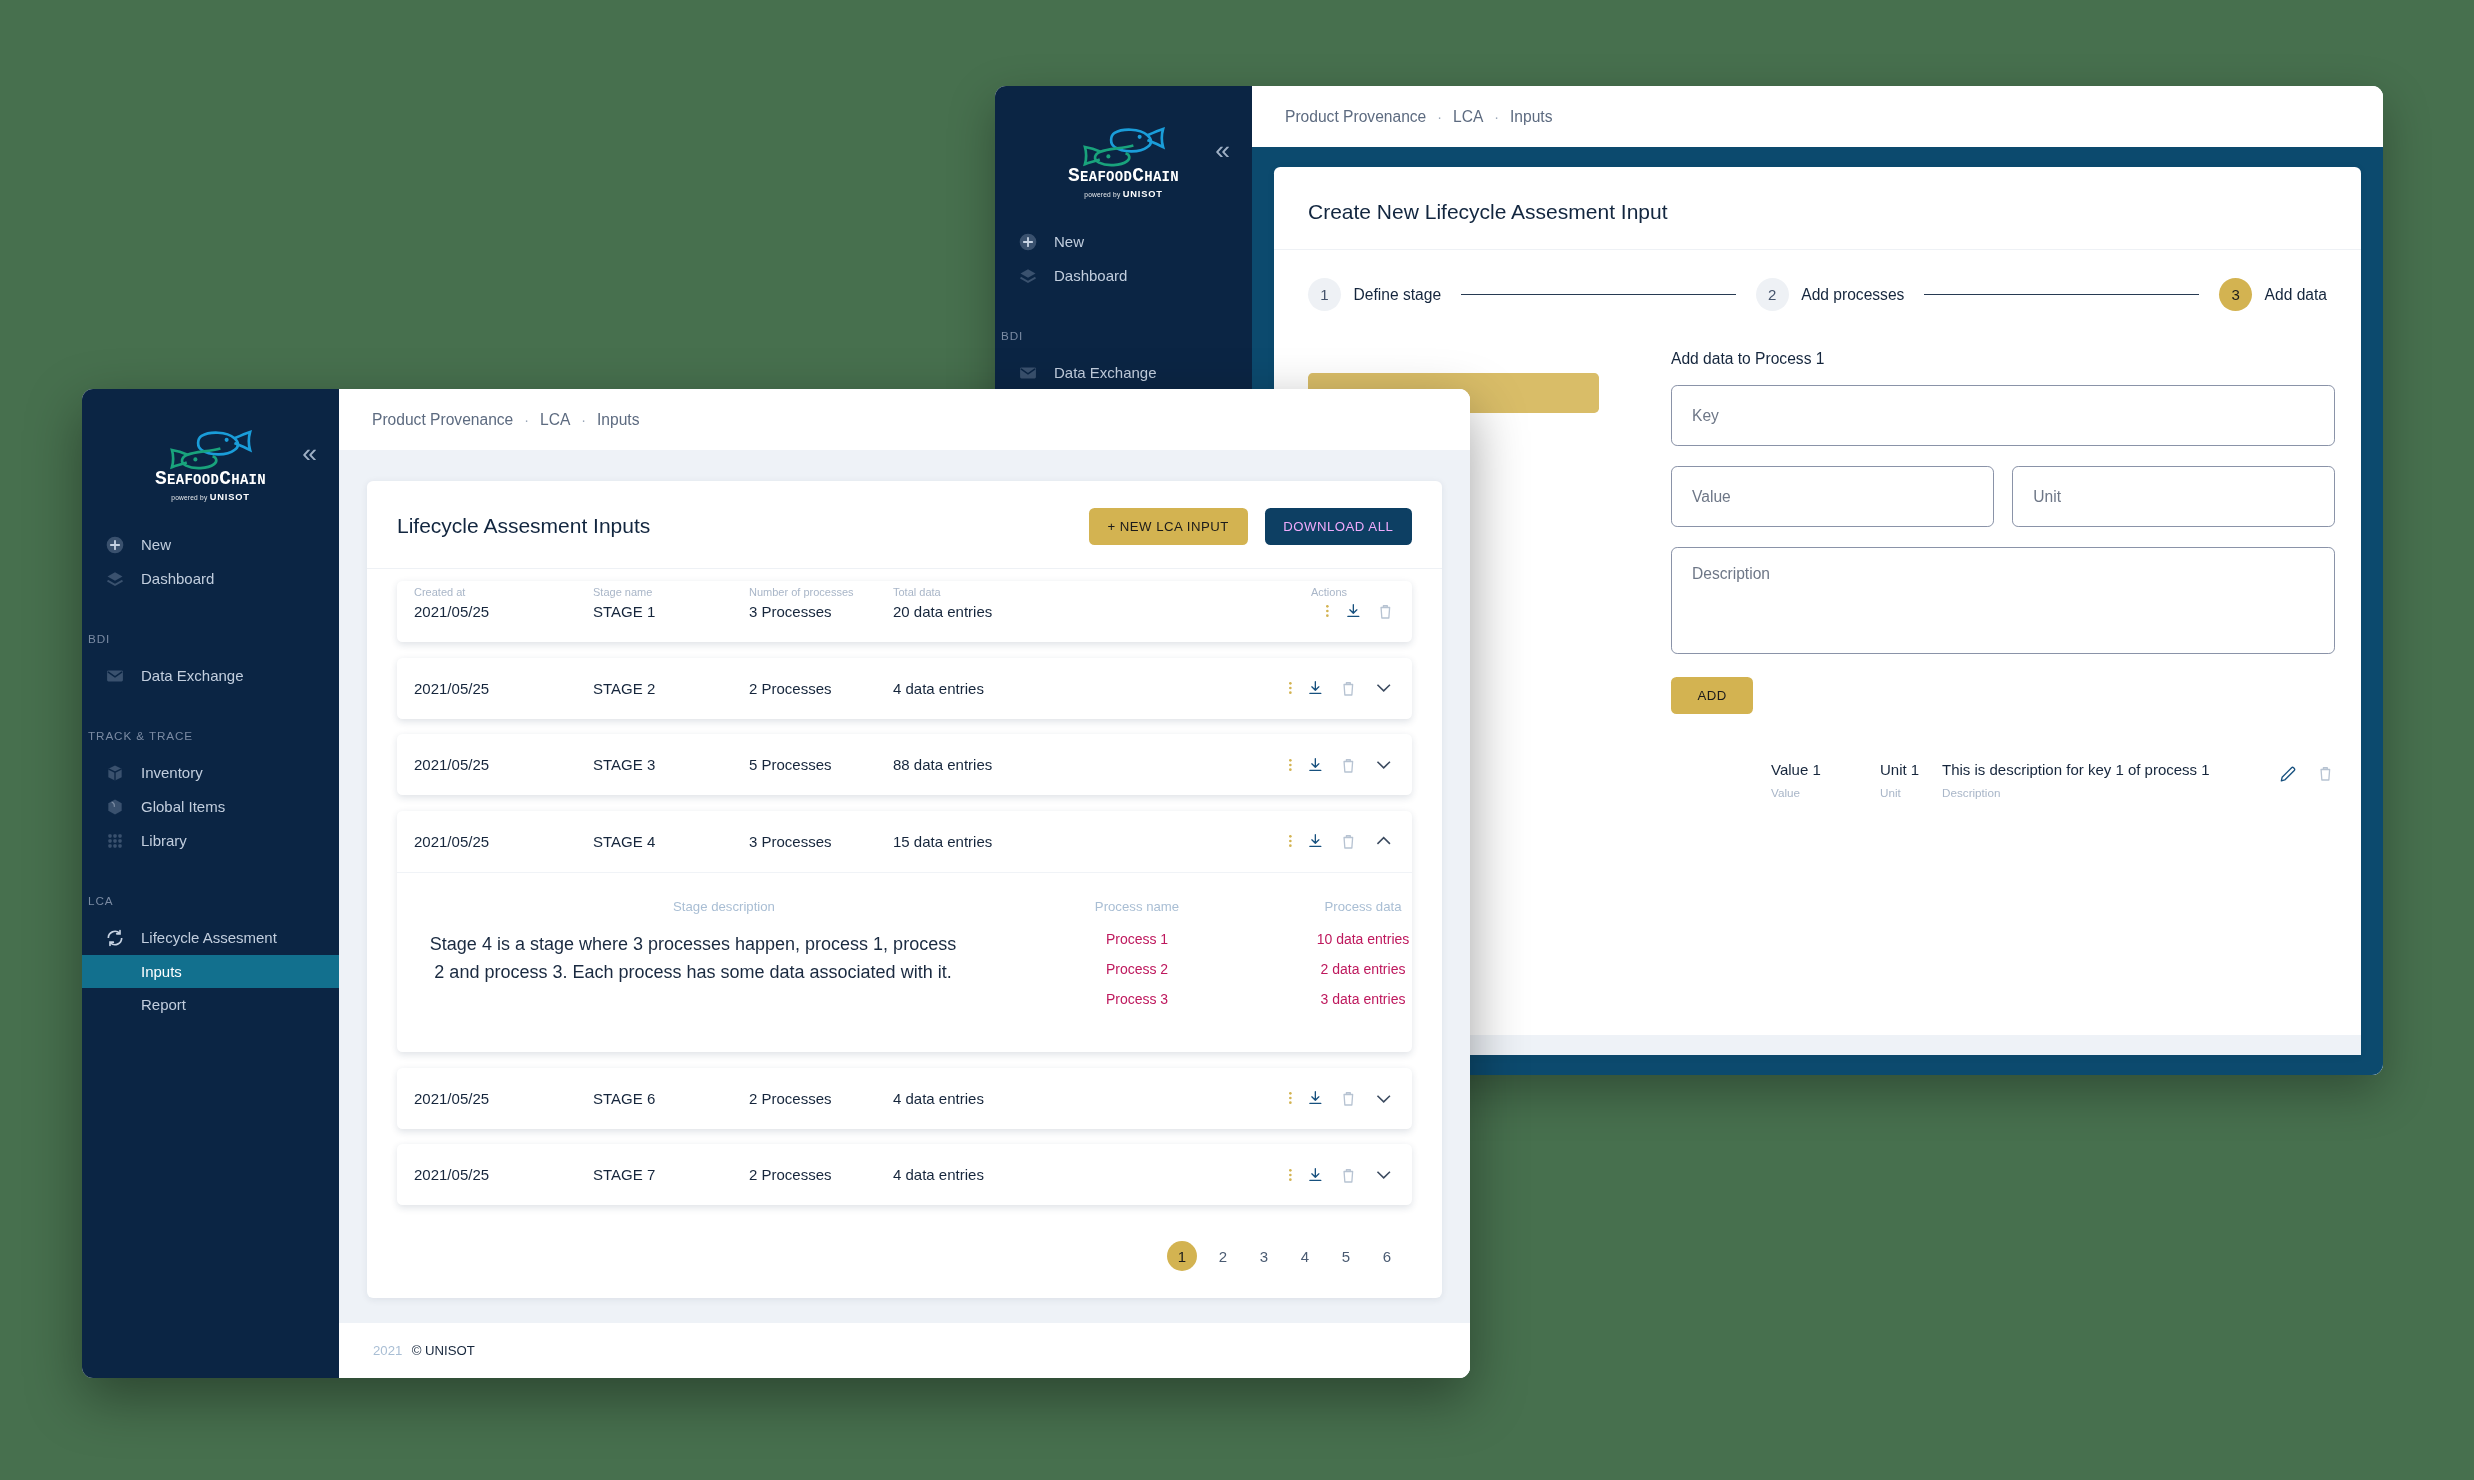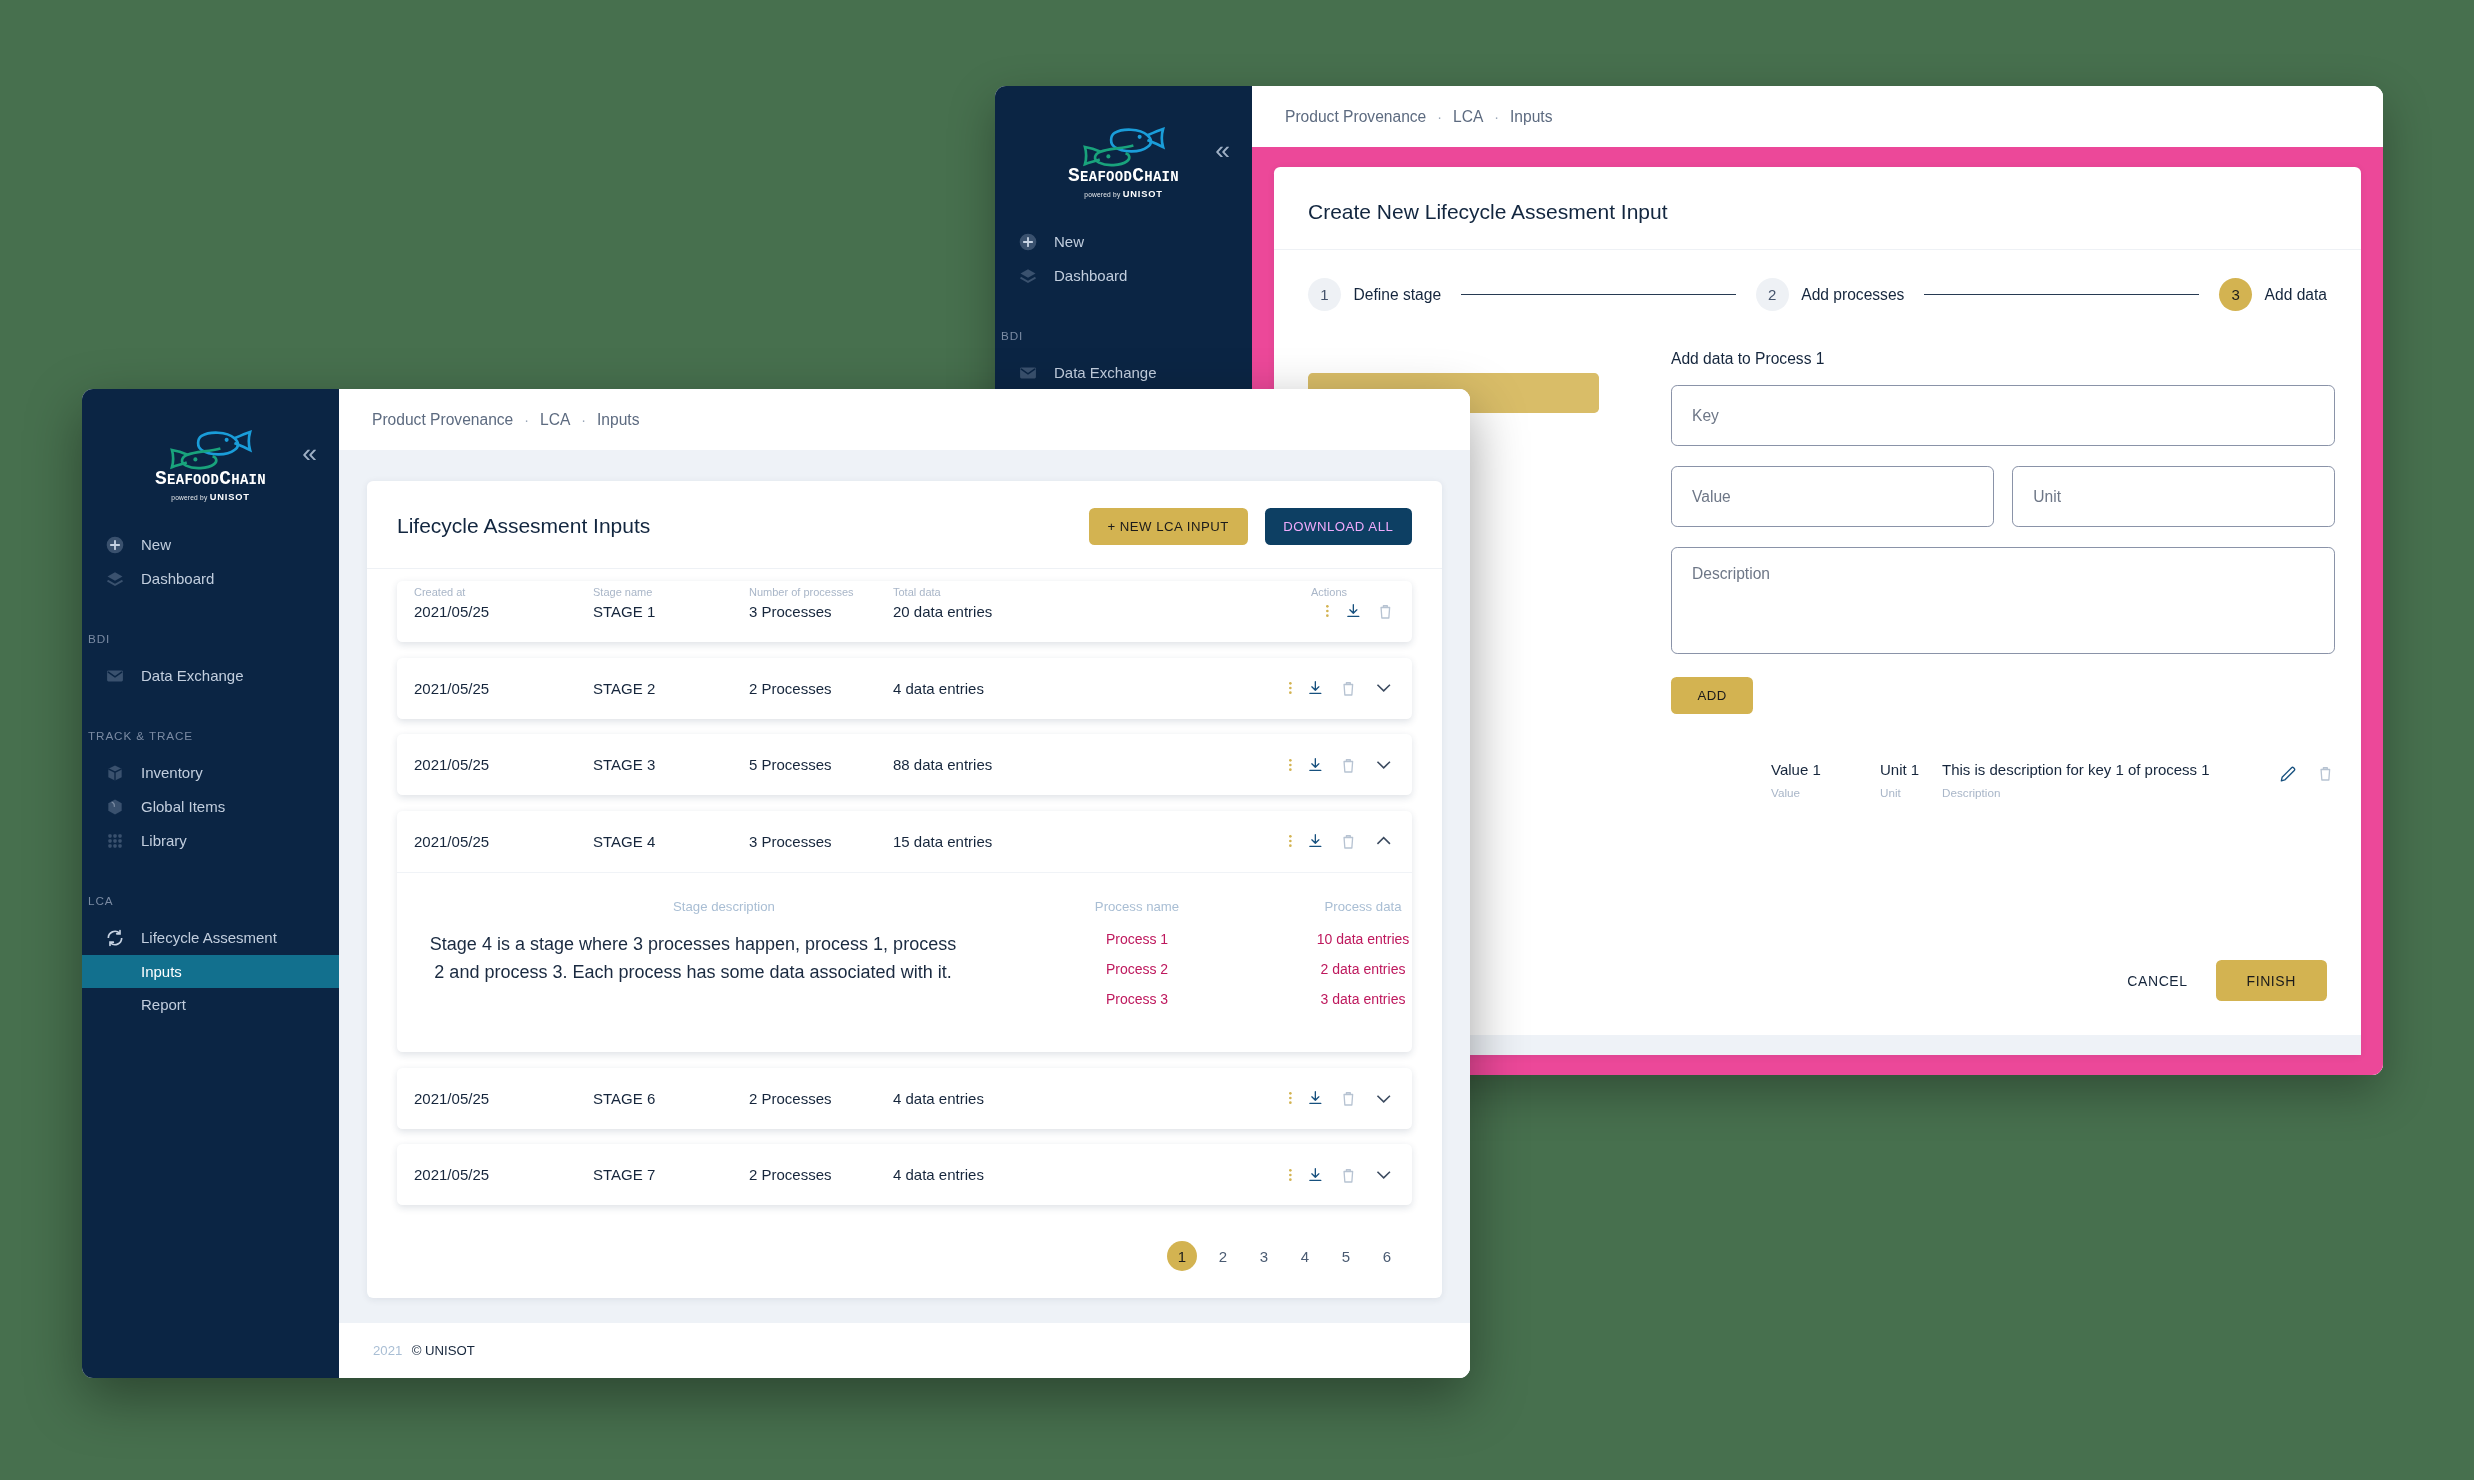--- a/index.html
+++ b/index.html
@@ -275,21 +275,21 @@
 
     <div class="main">
       <div class="breadcrumb">
         <span>Product Provenance</span>
         <span class="bc-dot">·</span>
         <span>LCA</span>
         <span class="bc-dot">·</span>
         <span>Inputs</span>
       </div>
 
-      <div class="content-area" style="padding:0; background:#ec4899;text-decoration:underline;">
+      <div class="content-area" style="padding:0; background:#0c4a6e;text-decoration:underline;">
         <div class="modal-sheet" style="left:22px; top:20px; right:22px; bottom:20px; border-radius:6.2px; box-shadow:0 1.6px 7.8px rgba(20,40,70,.08);">
 
           <div class="modal-title">Create New Lifecycle Assesment Input</div>
 
           <div class="stepper">
             <div class="step">
               <span class="step-num">1</span>
               <span class="step-label">Define stage</span>
             </div>
             <div class="step-bar"></div>
@@ -343,24 +343,20 @@
                     </svg>
                     <svg class="ico" viewBox="0 0 24 24">
                       <path d="M6.5 7.5h11l-1 13.5h-9l-1-13.5zM9.5 7.5V5.3h5v2.2" fill="none" stroke="#b7c3d2" stroke-width="1.7" stroke-linejoin="round"></path>
                     </svg>
                   </div>
                 </div>
               </div>
             </div>
           </div>
 
-          <div class="modal-foot">
-            <button class="btn-cancel">CANCEL</button>
-            <button class="btn btn-gold btn-finish">FINISH</button>
-          </div>
 
           <div class="modal-strip"></div>
         </div>
       </div>
     </div>
   </div>
 
   <div class="window win-front">
 
     <div class="sidebar">

